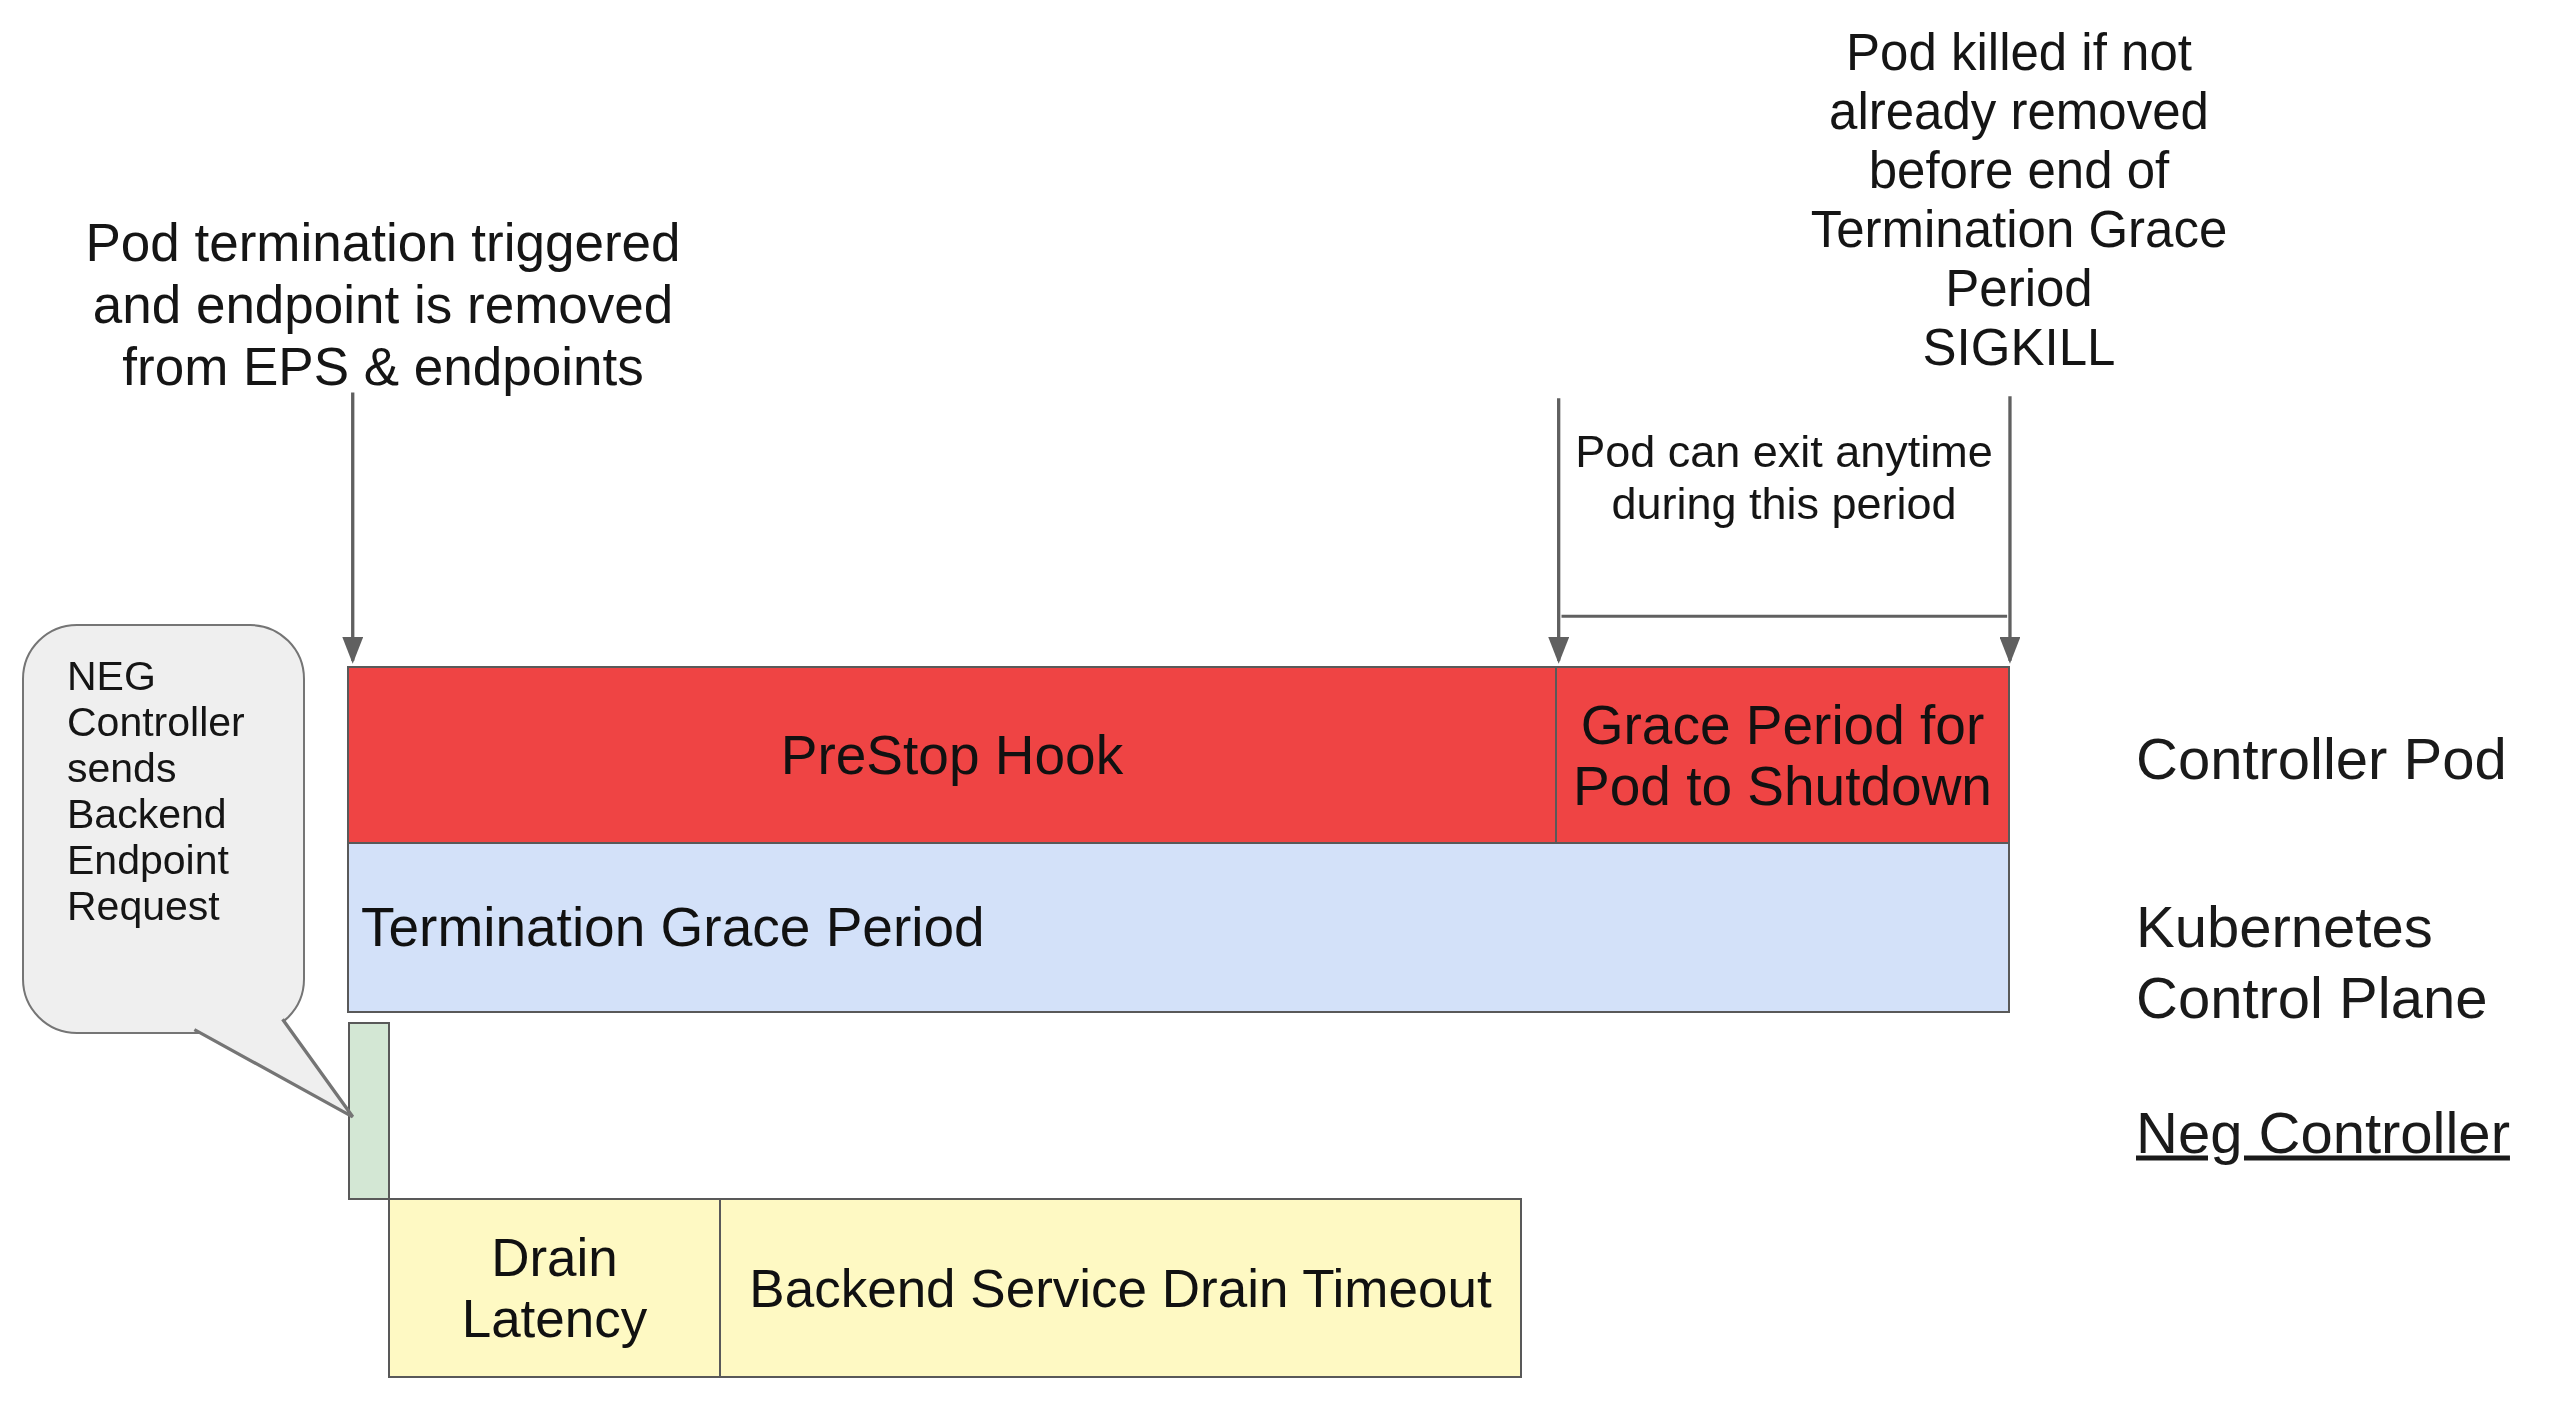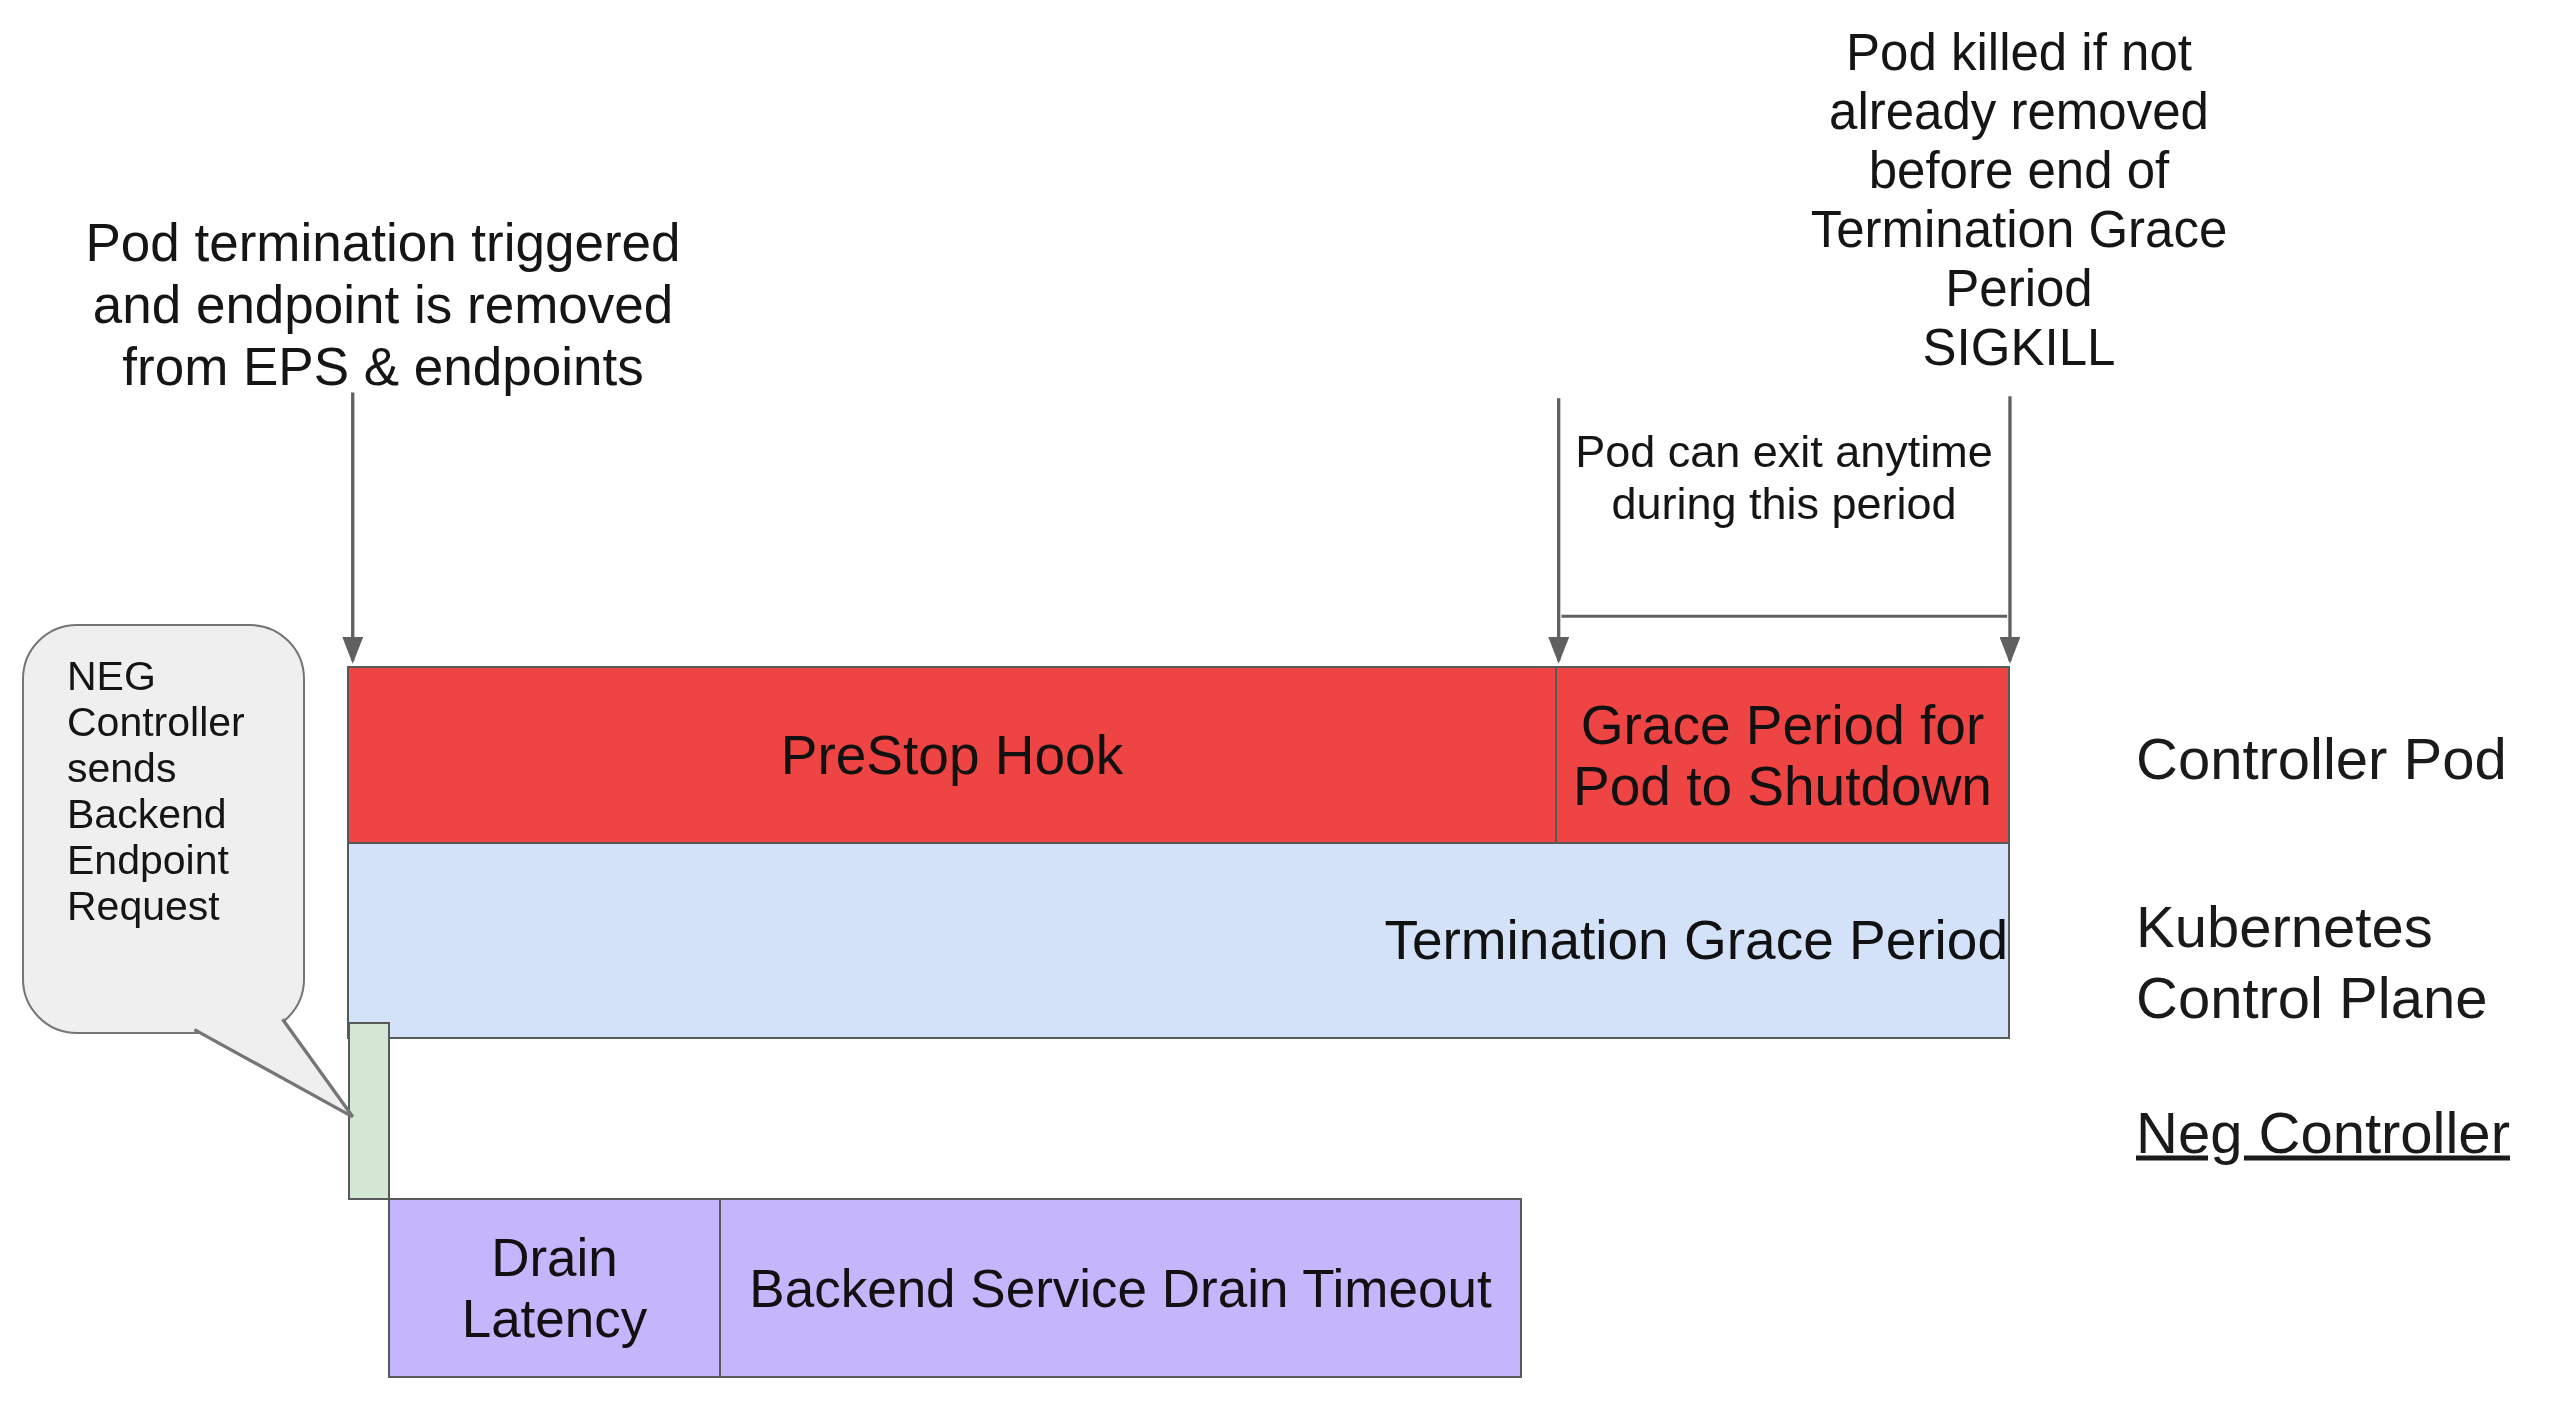--- a/index.html
+++ b/index.html
@@ -13,25 +13,25 @@
   }
   
   .bar{
     position:absolute;
     box-sizing:border-box;
     border:2.8px solid #595959;
     display:flex;
   }
   .row-pod{left:347px;top:666px;width:1663px;height:179px;background:#ef4444;}
   .row-control{
-    left:347px;top:842px;width:1663px;height:197px;background:#d3e1f9;
-    align-items:center;justify-content:flex-end;
+    left:347px;top:842px;width:1663px;height:171px;background:#d3e1f9;
+    align-items:center;justify-content:flex-start;padding-left:12px;
   }
   .row-neg{left:348px;top:1022px;width:42px;height:178px;background:#d3e7d4;}
-  .row-gce{left:388px;top:1198px;width:1134px;height:180px;background:#c4b5fd;}
+  .row-gce{left:388px;top:1198px;width:1134px;height:180px;background:#fef9c3;}
   .cell{
     height:100%;
     display:flex;align-items:center;justify-content:center;
     text-align:center;white-space:pre-line;
   }
   .cell-prestop{width:1206px;border-right:2.8px solid #595959;}
   .cell-grace{flex:1;}
   .cell-drain{width:329px;border-right:2.8px solid #595959;}
   .cell-backend{flex:1;}
   .bar-label{font-size:55px;line-height:61px;white-space:pre-line;text-align:center;}

